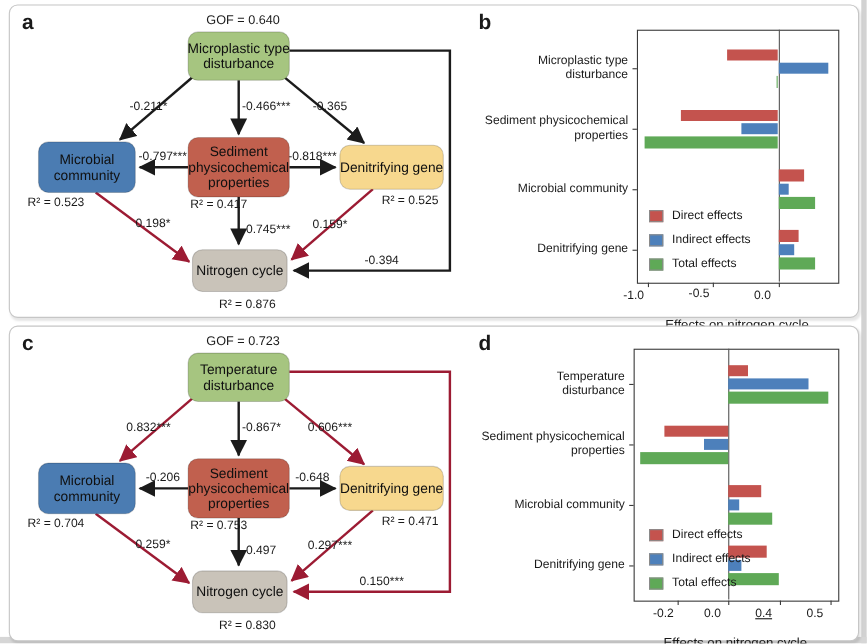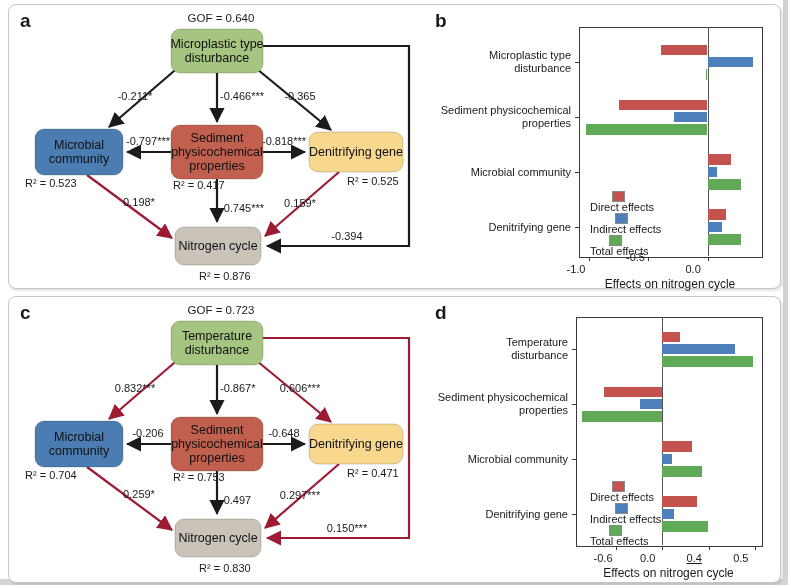--- a/index.html
+++ b/index.html
@@ -25,22 +25,22 @@
   svg.sem text.node-line{font-size:12.5px;fill:#101010;}
   svg.sem text.gof{font-size:11.5px;}
   .chart{position:absolute;left:0;top:0;width:771px;height:283px;pointer-events:none;}
   .plot-box{position:absolute;border:1px solid #3a3a3a;background:transparent;}
   .zero-line{position:absolute;width:1px;background:#555;}
   .bar{position:absolute;}
   .cat-label{position:absolute;width:170px;text-align:right;font-size:11px;line-height:13px;white-space:pre-line;transform:translateY(-50%);}
   .cat-tick{position:absolute;width:4px;height:1px;background:#3a3a3a;}
   .x-tick{position:absolute;width:1px;height:4px;background:#3a3a3a;}
   .tick-label{position:absolute;width:44px;text-align:left;font-size:11px;}
-  .xlabel{position:absolute;text-align:center;font-size:12px;}
-  .legend-item{position:absolute;display:flex;align-items:center;font-size:11px;line-height:1;flex-direction:column;}
+  .xlabel{position:absolute;text-align:center;font-size:12px;margin-top:11px;}
+  .legend-item{position:absolute;display:flex;align-items:center;font-size:11px;line-height:1;}
   .legend-swatch{width:13px;height:11px;margin-right:8px;border:1px solid #8a8a8a;box-sizing:border-box;}
 </style>
 </head>
 <body>
 
 <div class="page-edge-right"></div>
 <div class="page-edge-bottom"></div>
 
 <section class="panel" id="panel-top">
   <div class="panel-letter letter-left">a</div>
@@ -113,21 +113,21 @@
       <div class="bar" style="left: 698.5px; top: 161.8px; width: 9.5px; height: 10.5px; background: rgb(77, 128, 187);"></div>
       <div class="bar" style="left: 698.5px; top: 174.1px; width: 33.1px; height: 10.5px; background: rgb(95, 169, 87);"></div>
       <div class="cat-tick" style="left: 566px; top: 222px;"></div>
       <div class="cat-label" style="left: 392px; top: 222px;">Denitrifying gene</div>
       <div class="bar" style="left: 698.5px; top: 204.4px; width: 18.9px; height: 10.5px; background: rgb(196, 83, 78);"></div>
       <div class="bar" style="left: 698.5px; top: 216.8px; width: 14.3px; height: 10.5px; background: rgb(77, 128, 187);"></div>
       <div class="bar" style="left: 698.5px; top: 229.1px; width: 33.2px; height: 10.5px; background: rgb(95, 169, 87);"></div>
       <div class="x-tick" style="left: 579.5px; top: 252px;"></div>
       <div class="tick-label" style="left: 557.5px; top: 258px;">-1.0</div>
       <div class="x-tick" style="left: 639px; top: 252px;"></div>
-      <div class="tick-label" style="left: 617px; top: 246px;">-0.5</div>
+      <div class="tick-label" style="left: 617px; top: 256px;">-0.5</div>
       <div class="x-tick" style="left: 698.5px; top: 252px;"></div>
       <div class="tick-label" style="left: 676.5px; top: 258px;">0.0</div>
       <div class="xlabel" style="left: 570px; top: 272px; width: 182px;">Effects on nitrogen cycle</div>
       <div class="legend-item" style="left: 581px; top: 186px;">
         <span class="legend-swatch" style="background: rgb(196, 83, 78);"></span>
         <span>Direct effects</span>
       </div>
       <div class="legend-item" style="left: 581px; top: 208px;">
         <span class="legend-swatch" style="background: rgb(77, 128, 187);"></span>
         <span>Indirect effects</span>
@@ -208,21 +208,21 @@
       <div class="cat-label" style="left: 389px; top: 162px;">Microbial community</div>
       <div class="bar" style="left: 653.1px; top: 144.4px; width: 30.1px; height: 10.5px; background: rgb(196, 83, 78);"></div>
       <div class="bar" style="left: 653.1px; top: 156.8px; width: 9.7px; height: 10.5px; background: rgb(77, 128, 187);"></div>
       <div class="bar" style="left: 653.1px; top: 169.1px; width: 39.8px; height: 10.5px; background: rgb(95, 169, 87);"></div>
       <div class="cat-tick" style="left: 563px; top: 217px;"></div>
       <div class="cat-label" style="left: 389px; top: 217px;">Denitrifying gene</div>
       <div class="bar" style="left: 653.1px; top: 199.4px; width: 34.6px; height: 10.5px; background: rgb(196, 83, 78);"></div>
       <div class="bar" style="left: 653.1px; top: 211.8px; width: 11.6px; height: 10.5px; background: rgb(77, 128, 187);"></div>
       <div class="bar" style="left: 653.1px; top: 224.1px; width: 46.2px; height: 10.5px; background: rgb(95, 169, 87);"></div>
       <div class="x-tick" style="left: 606.6px; top: 249px;"></div>
-      <div class="tick-label" style="left: 584.6px; top: 255px;">-0.6</div>
+      <div class="tick-label" style="left: 584.6px; top: 255px;">-0.2</div>
       <div class="x-tick" style="left: 653.1px; top: 249px;"></div>
       <div class="tick-label" style="left: 631.1px; top: 255px;">0.0</div>
       <div class="x-tick" style="left: 699.6px; top: 249px;"></div>
       <div class="tick-label" style="left: 677.6px; top: 255px; text-decoration: underline;">0.4</div>
       <div class="x-tick" style="left: 746.2px; top: 249px;"></div>
       <div class="tick-label" style="left: 724.2px; top: 255px;">0.5</div>
       <div class="xlabel" style="left: 567px; top: 269px; width: 185px;">Effects on nitrogen cycle</div>
       <div class="legend-item" style="left: 581px; top: 184px;">
         <span class="legend-swatch" style="background: rgb(196, 83, 78);"></span>
         <span>Direct effects</span>

